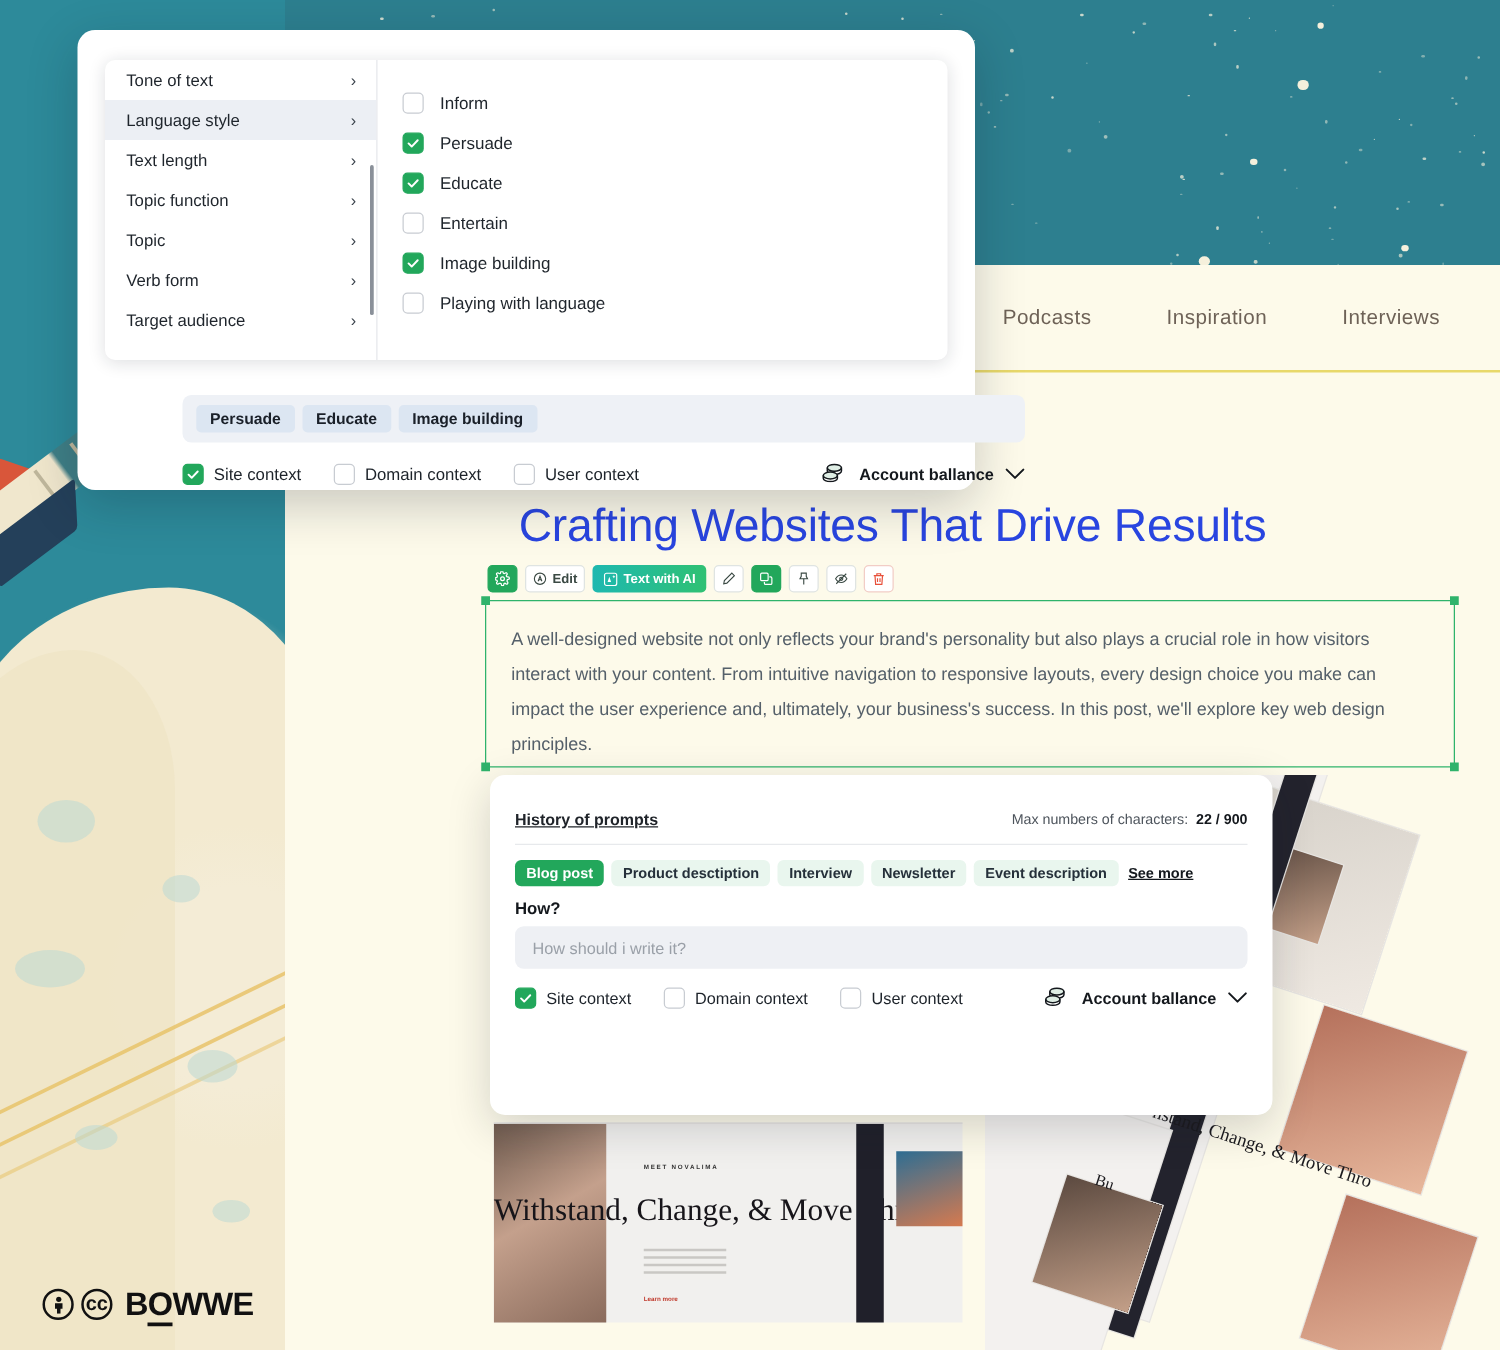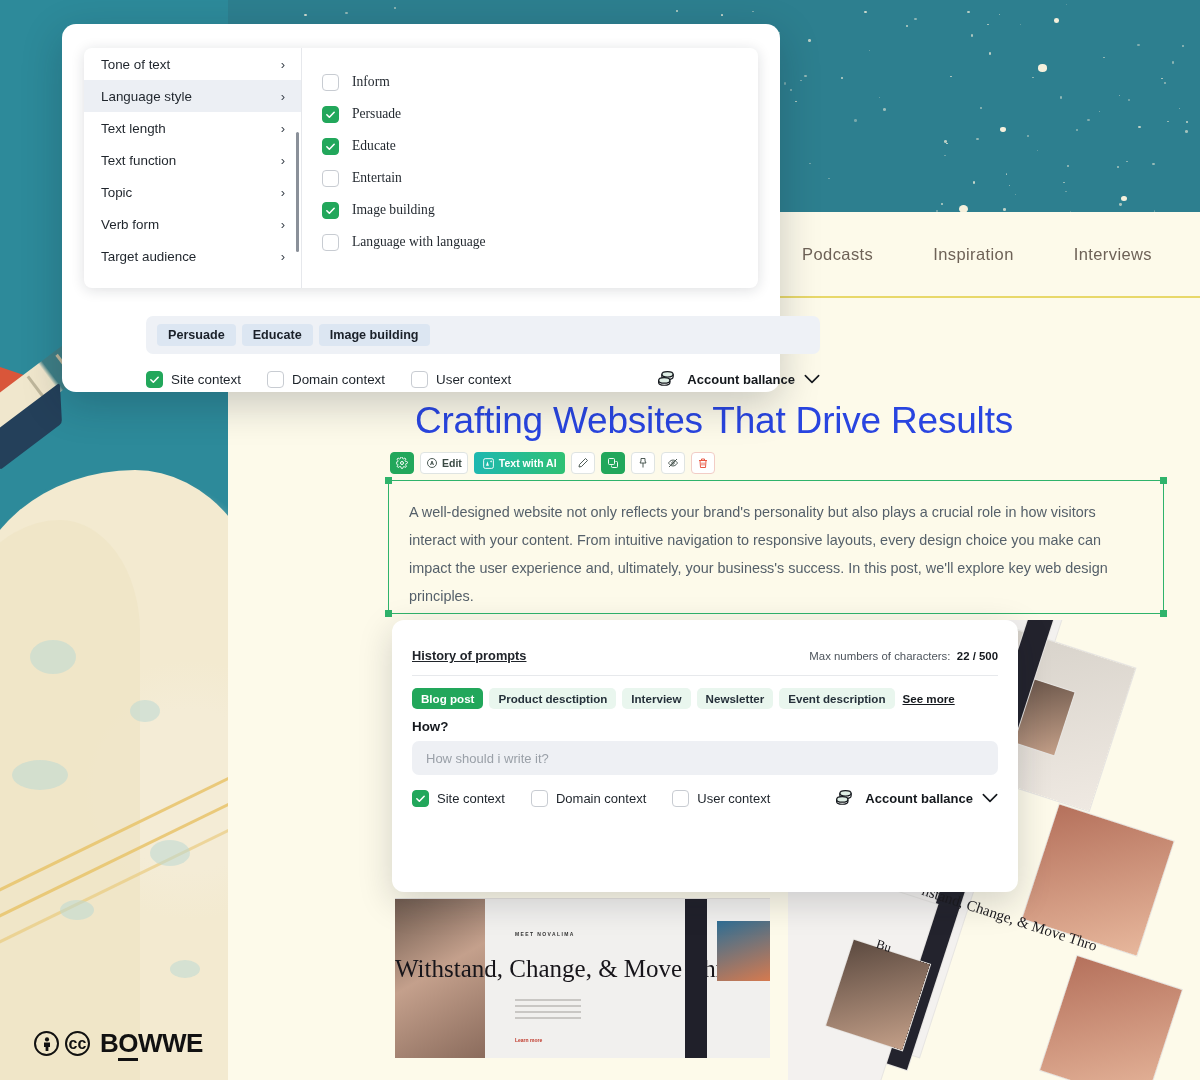--- a/index.html
+++ b/index.html
@@ -266,21 +266,21 @@
   .dd-item {
     height: 32px; display: flex; align-items: center; justify-content: space-between;
     padding: 0 16px 0 17px; font-size: 13.4px; color: #1f252c;
   }
   .dd-item.sel { background: #eceff4; }
   .dd-item .chev { color: #3c444d; font-size: 13px; }
   .dd-scroll {
     position: absolute; right: 2px; top: 84px; width: 3px; height: 120px;
     background: #8a9099; border-radius: 2px;
   }
-  .dd-right { flex: 1; padding: 18px 0 0 20px; font-family: Liberation Serif, serif; }
+  .dd-right { flex: 1; padding: 18px 0 0 20px; }
   .opt { display: flex; align-items: center; gap: 13px; height: 32px; }
   .opt span { font-size: 13.6px; color: #1f252c; }
 
   .tags-bar {
     position: absolute; left: 84px; top: 292px; width: 674px; height: 38px;
     background: #eef1f6; border-radius: 7px;
     display: flex; align-items: center; gap: 6px; padding: 0 11px;
   }
   .tag {
     background: #dce6f2; border-radius: 4px; padding: 4px 11px;
@@ -593,21 +593,21 @@
   <div class="serif rot" style="left:130px;top:290px;font-size:15px;">hstand, Change, &amp; Move Thro</div>
   <div class="serif rot" style="left:88px;top:318px;font-size:13px;">Bu</div>
 </div>
 
 <div class="ai-panel">
   <div class="ai-top">
     <div class="meta-row">
       <a class="hist" href="#">History of prompts</a>
       <div class="cnt">
         <span>Max numbers of characters:</span>
-        &nbsp;<b>22 / 500</b>
+        &nbsp;<b>22 / 900</b>
       </div>
     </div>
   </div>
 
   <div class="ai-body">
     <div class="chips" id="what-chips">
         <span class="chip active">Blog post</span>
         <span class="chip">Product desctiption</span>
         <span class="chip">Interview</span>
         <span class="chip">Newsletter</span>
@@ -660,21 +660,21 @@
         </div>
         <div class="dd-item sel">
           <span>Language style</span>
           <span class="chev">›</span>
         </div>
         <div class="dd-item">
           <span>Text length</span>
           <span class="chev">›</span>
         </div>
         <div class="dd-item">
-          <span>Text function</span>
+          <span>Topic function</span>
           <span class="chev">›</span>
         </div>
         <div class="dd-item">
           <span>Topic</span>
           <span class="chev">›</span>
         </div>
         <div class="dd-item">
           <span>Verb form</span>
           <span class="chev">›</span>
         </div>
@@ -711,21 +711,21 @@
         <div class="opt">
           <span class="box on">
             <svg width="11" height="11" viewBox="0 0 24 24" fill="none" stroke="#fff" stroke-width="3.4" stroke-linecap="round" stroke-linejoin="round">
               <path d="M4 12.5l5.5 5.5L20 7"></path>
             </svg>
           </span>
           <span>Image building</span>
         </div>
         <div class="opt">
           <span class="box"></span>
-          <span>Language with language</span>
+          <span>Playing with language</span>
         </div>
       </div>
   </div>
 
   <div class="tags-bar" id="dd-tags">
       <span class="tag">Persuade</span>
       <span class="tag">Educate</span>
       <span class="tag">Image building</span>
     </div>
 

